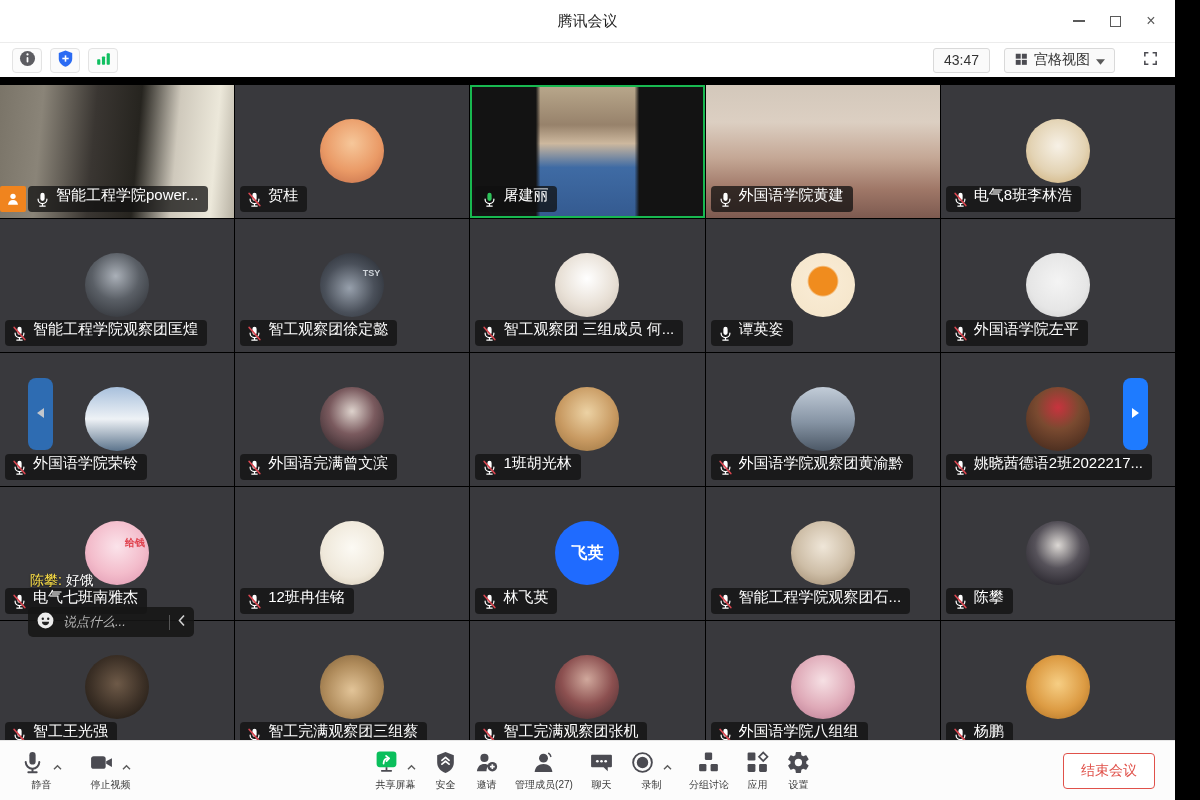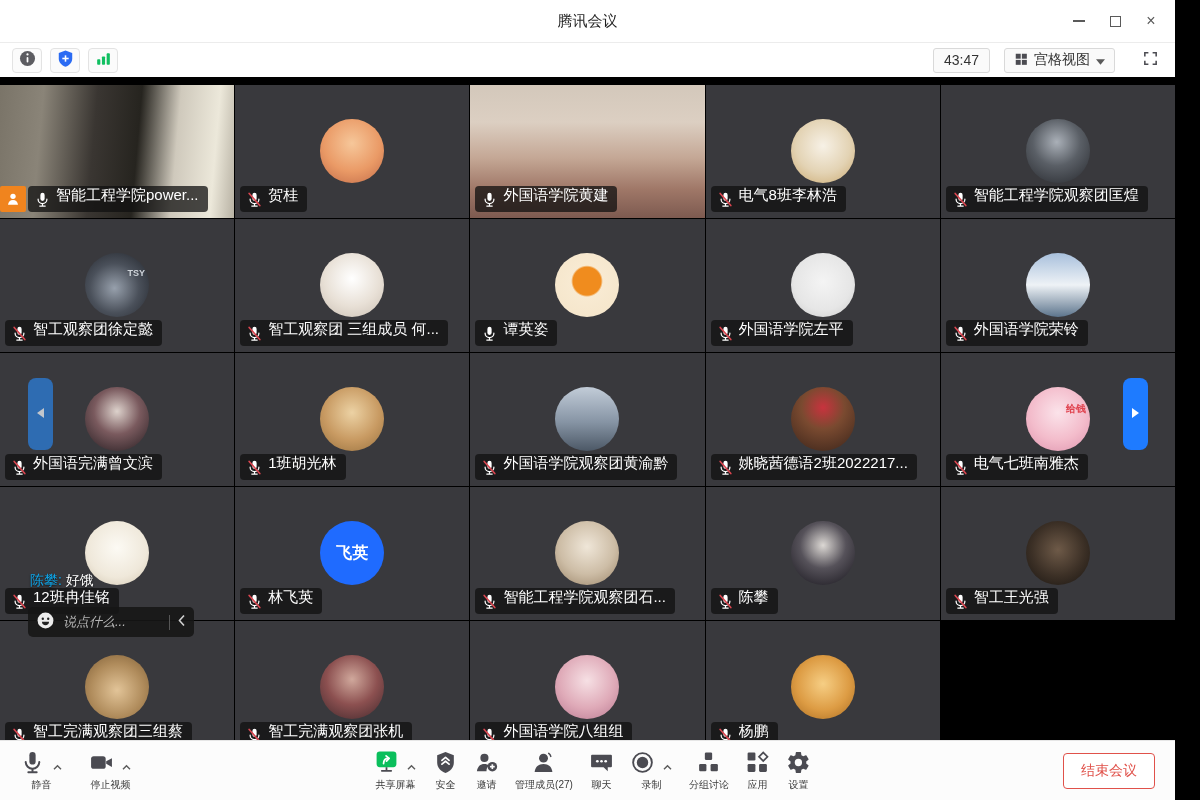--- a/index.html
+++ b/index.html
@@ -38,21 +38,21 @@
   .pbadge { width:26px; height:26px; background:#f0841e; border-radius:2px; display:flex; align-items:center; justify-content:center; flex:0 0 auto; }
   .plate { display:flex; gap:5px; background:rgba(16,16,16,.75); border-radius:4px; padding:0 9px 0 6px; height:26px; font-size:15px; color:#fff; white-space:nowrap; overflow:hidden; }
   .mic { display:flex; align-items:center; flex:0 0 auto; }
   .pname { overflow:hidden; text-overflow:ellipsis; }
 
   .nav-btn { position:absolute; width:25px; height:72px; border-radius:8px; display:flex; align-items:center; justify-content:center; cursor:pointer; z-index:5; }
   .nav-left { left:28px; top:301px; background:#2e6cb2; }
   .nav-right { right:27px; top:301px; background:#1e7bff; }
 
   .chat-msg { position:absolute; left:30px; top:495px; z-index:6; font-size:14px; color:#fff; text-shadow:0 1px 2px rgba(0,0,0,.8); }
-  .chat-sender { color:#0ea5e9; }
+  .chat-sender { color:#fde047; }
   .chat-input { position:absolute; left:28px; top:530px; z-index:6; width:166px; height:30px; background:rgba(22,22,22,.88); border-radius:5px; display:flex; align-items:center; padding:0 8px; gap:8px; cursor:text; }
   .ci-ph { font-size:13px; color:#b5b5b5; flex:1;font-style:italic; }
   .ci-div { width:1px; height:15px; background:#565656; }
 
   
   .toolbar { position:absolute; left:0; right:0; bottom:0; height:60px; background:#fcfcfc; border-top:1px solid #e6e6e6; display:flex; align-items:center; }
   .tb-left { display:flex; gap:26px; margin-left:20px; }
   .tb-center { display:flex; gap:16px; margin:0 auto; }
   .tb-item { display:flex; flex-direction:column; align-items:center; cursor:pointer; position:relative; }
   .tb-ico { height:27px; display:flex; align-items:center; justify-content:center; position:relative; }
@@ -161,20 +161,35 @@
                   <path d="M5.8 11.5a6.2 6.2 0 0 0 12.4 0" fill="none" stroke="#ffffff" stroke-width="1.8" stroke-linecap="round"></path>
                   <line x1="12" y1="18" x2="12" y2="21" stroke="#fff" stroke-width="1.8"></line>
                   <line x1="8.2" y1="21.2" x2="15.8" y2="21.2" stroke="#fff" stroke-width="1.8" stroke-linecap="round"></line>
                   <line x1="4.5" y1="3.5" x2="19.5" y2="20.5" stroke="#d8454f" stroke-width="2.4" stroke-linecap="round"></line>
                 </svg>
               </span>
               <span class="pname">贺桂</span>
             </span>
           </div>
         </div>
+        <div class="tile active" style="background: linear-gradient(90deg, rgb(19, 19, 19) 0%, rgb(19, 19, 19) 28%, rgba(19, 19, 19, 0) 30%, rgba(19, 19, 19, 0) 70%, rgb(19, 19, 19) 72%, rgb(19, 19, 19) 100%), linear-gradient(rgb(185, 168, 140) 0%, rgb(151, 130, 107) 30%, rgb(205, 184, 158) 44%, rgb(63, 107, 164) 62%, rgb(52, 90, 144) 100%);">
+          <div class="plate-row">
+            <span class="plate">
+              <span class="mic">
+                <svg width="17" height="17" viewBox="0 0 24 24">
+                  <rect x="9" y="2.5" width="6" height="11.5" rx="3" fill="#2ec25a"></rect>
+                  <path d="M5.8 11.5a6.2 6.2 0 0 0 12.4 0" fill="none" stroke="#ffffff" stroke-width="1.8" stroke-linecap="round"></path>
+                  <line x1="12" y1="18" x2="12" y2="21" stroke="#fff" stroke-width="1.8"></line>
+                  <line x1="8.2" y1="21.2" x2="15.8" y2="21.2" stroke="#fff" stroke-width="1.8" stroke-linecap="round"></line>
+                </svg>
+              </span>
+              <span class="pname">屠建丽</span>
+            </span>
+          </div>
+        </div>
         <div class="tile" style="background: linear-gradient(rgb(211, 200, 187) 0%, rgb(220, 207, 194) 28%, rgb(196, 167, 149) 55%, rgb(160, 120, 104) 78%, rgb(125, 90, 80) 100%);">
           <div class="plate-row">
             <span class="plate">
               <span class="mic">
                 <svg width="17" height="17" viewBox="0 0 24 24">
                   <rect x="9" y="2.5" width="6" height="11.5" rx="3" fill="#ffffff"></rect>
                   <path d="M5.8 11.5a6.2 6.2 0 0 0 12.4 0" fill="none" stroke="#ffffff" stroke-width="1.8" stroke-linecap="round"></path>
                   <line x1="12" y1="18" x2="12" y2="21" stroke="#fff" stroke-width="1.8"></line>
                   <line x1="8.2" y1="21.2" x2="15.8" y2="21.2" stroke="#fff" stroke-width="1.8" stroke-linecap="round"></line>
                 </svg>

